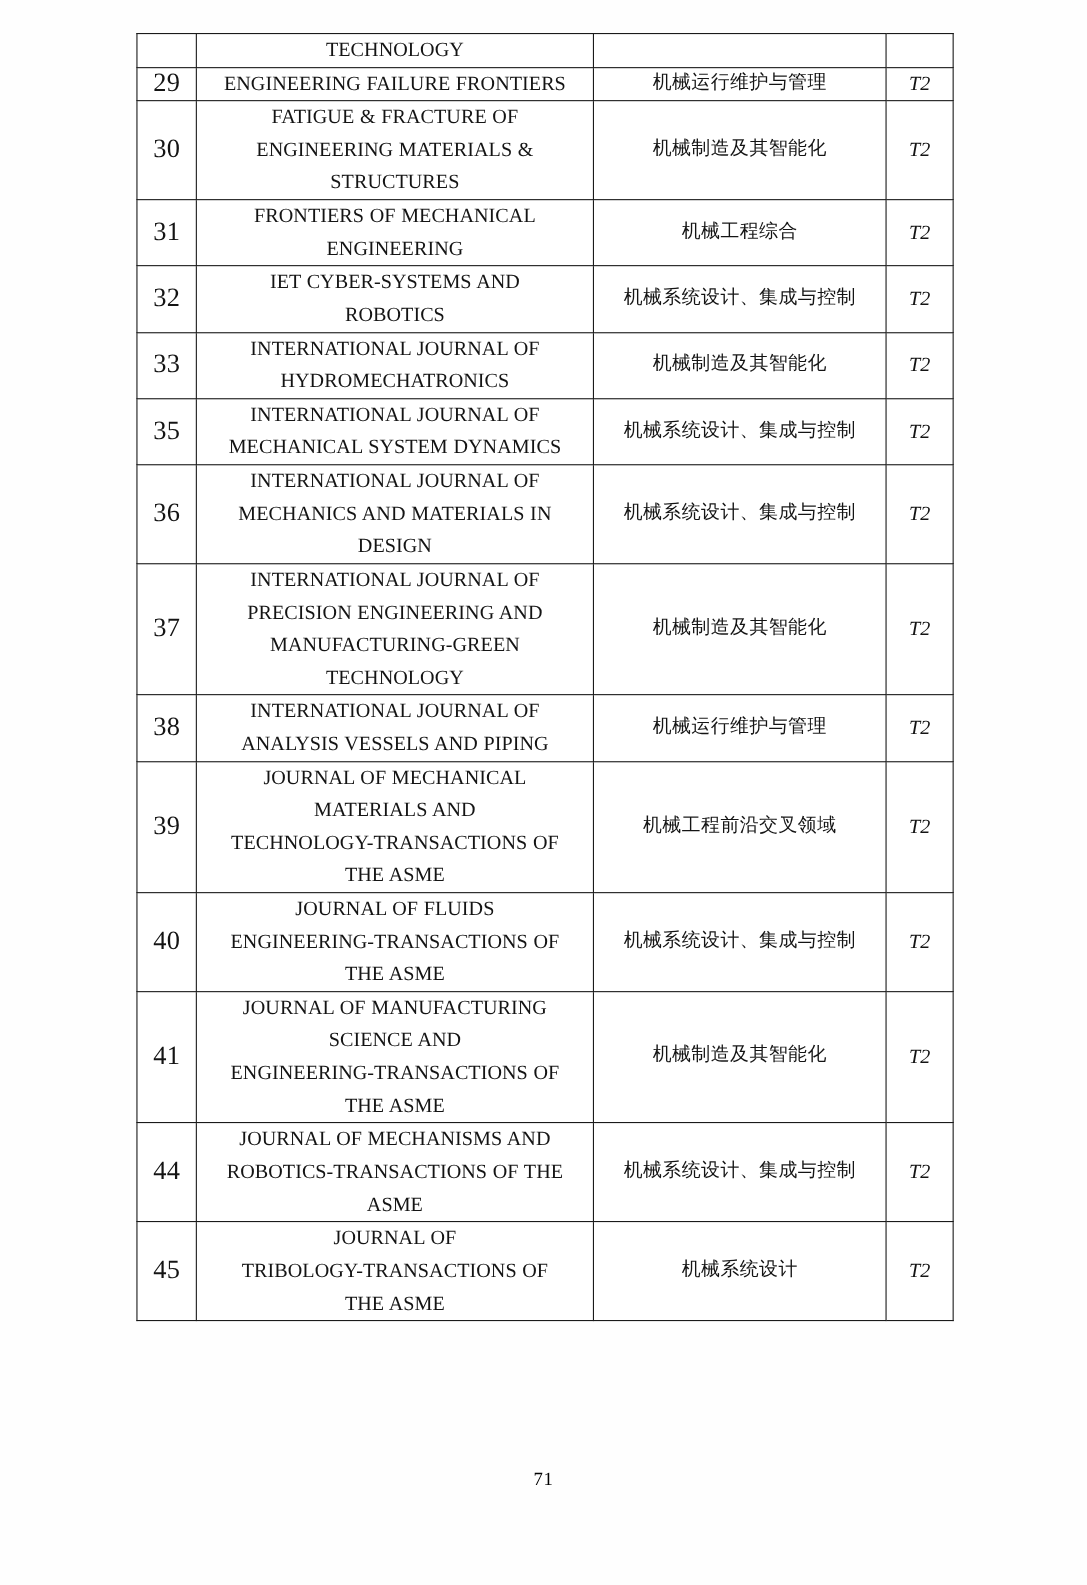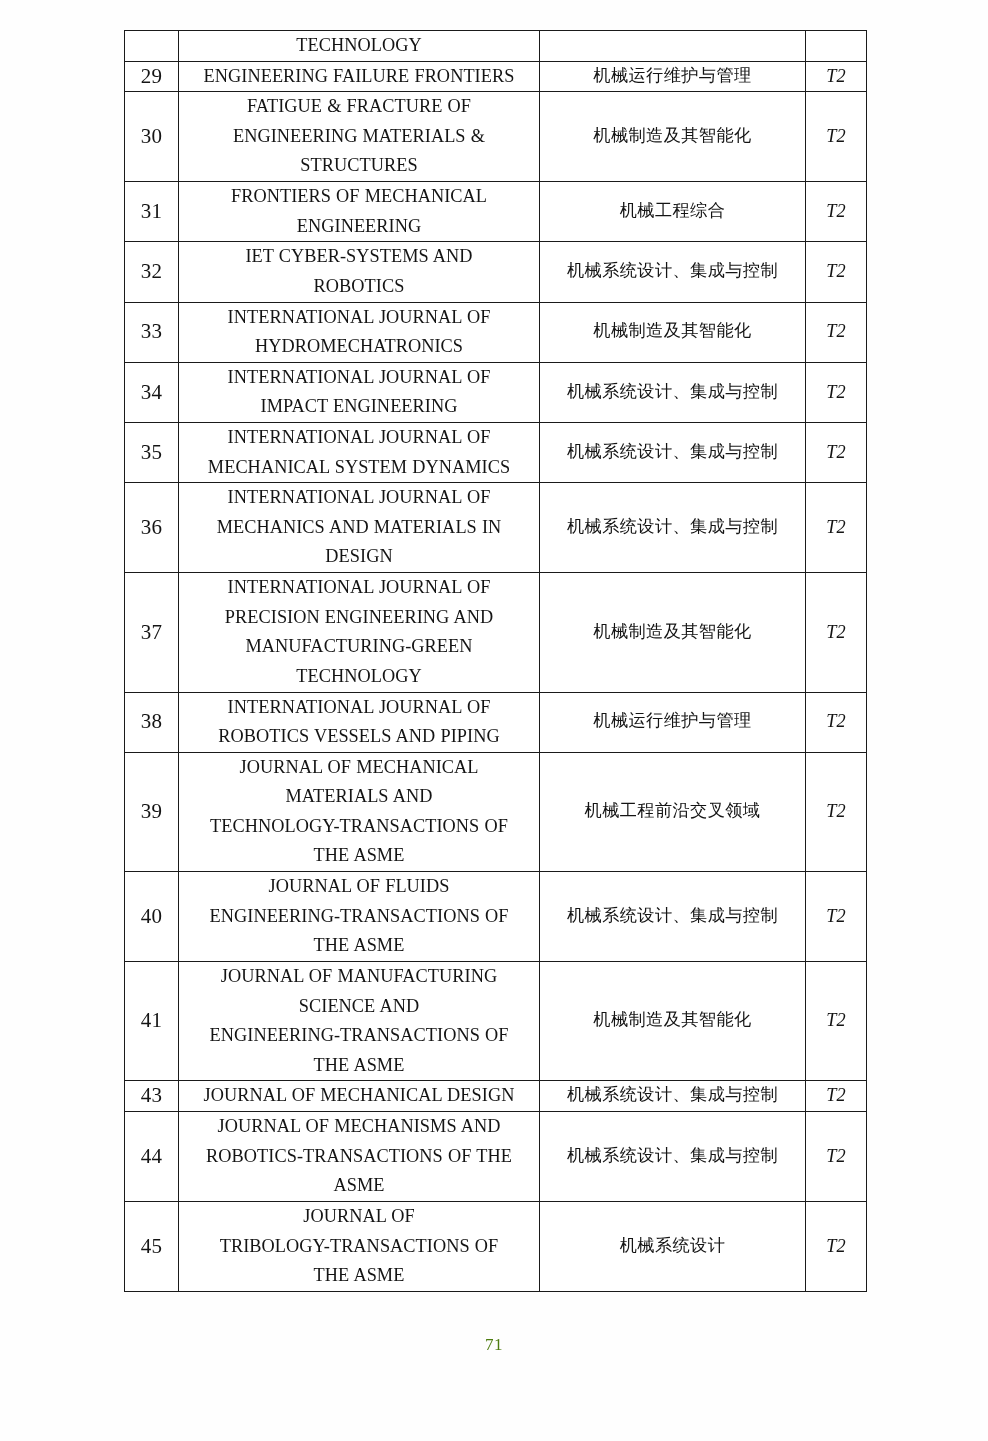--- a/index.html
+++ b/index.html
@@ -41,21 +41,21 @@
     text-align: center;
     background: #ffffff;
   }
 
   col.c-num   { width: 54px; }
   col.c-name  { width: 361px; }
   col.c-cat   { width: 266px; }
   col.c-tier  { width: 61px; }
 
   .cell-num {
-    font-size: 21px;
+    font-size: 24px;
     line-height: 29.6px;
     letter-spacing: .2px;
   }
   .cell-name {
     font-size: 18.3px;
     line-height: 29.6px;
     padding: 0 8px;
     letter-spacing: .05px;
     word-spacing: .5px;
   }
@@ -92,21 +92,21 @@
   .nm-line { display: block; white-space: nowrap; }
 
   
   #page-number {
     position: absolute;
     left: 0;
     top: 1335px;
     width: 988px;
     text-align: center;
     font-size: 17px;
-    color: #4d7c0f;
+    color: #000000;
     letter-spacing: .5px;
   }
 </style>
 </head>
 <body>
 
 <div id="page">
 
   <table id="journal-table">
     <colgroup>
@@ -163,29 +163,20 @@
         <tr class="lines-2">
           <td class="cell-num">33</td>
           <td class="cell-name">
             <span class="nm-line">INTERNATIONAL JOURNAL OF</span>
             <span class="nm-line">HYDROMECHATRONICS</span>
           </td>
           <td class="cell-cat">机械制造及其智能化</td>
           <td class="cell-tier">T2</td>
         </tr>
         <tr class="lines-2">
-          <td class="cell-num">34</td>
-          <td class="cell-name">
-            <span class="nm-line">INTERNATIONAL JOURNAL OF</span>
-            <span class="nm-line">IMPACT ENGINEERING</span>
-          </td>
-          <td class="cell-cat">机械系统设计、集成与控制</td>
-          <td class="cell-tier">T2</td>
-        </tr>
-        <tr class="lines-2">
           <td class="cell-num">35</td>
           <td class="cell-name">
             <span class="nm-line">INTERNATIONAL JOURNAL OF</span>
             <span class="nm-line">MECHANICAL SYSTEM DYNAMICS</span>
           </td>
           <td class="cell-cat">机械系统设计、集成与控制</td>
           <td class="cell-tier">T2</td>
         </tr>
         <tr class="lines-3">
           <td class="cell-num">36</td>
@@ -205,21 +196,21 @@
             <span class="nm-line">MANUFACTURING-GREEN</span>
             <span class="nm-line">TECHNOLOGY</span>
           </td>
           <td class="cell-cat">机械制造及其智能化</td>
           <td class="cell-tier">T2</td>
         </tr>
         <tr class="lines-2">
           <td class="cell-num">38</td>
           <td class="cell-name">
             <span class="nm-line">INTERNATIONAL JOURNAL OF</span>
-            <span class="nm-line">ROBOTICS VESSELS AND PIPING</span>
+            <span class="nm-line">ANALYSIS VESSELS AND PIPING</span>
           </td>
           <td class="cell-cat">机械运行维护与管理</td>
           <td class="cell-tier">T2</td>
         </tr>
         <tr class="lines-4">
           <td class="cell-num">39</td>
           <td class="cell-name">
             <span class="nm-line">JOURNAL OF MECHANICAL</span>
             <span class="nm-line">MATERIALS AND</span>
             <span class="nm-line">TECHNOLOGY-TRANSACTIONS OF</span>
@@ -242,28 +233,20 @@
           <td class="cell-num">41</td>
           <td class="cell-name">
             <span class="nm-line">JOURNAL OF MANUFACTURING</span>
             <span class="nm-line">SCIENCE AND</span>
             <span class="nm-line">ENGINEERING-TRANSACTIONS OF</span>
             <span class="nm-line">THE ASME</span>
           </td>
           <td class="cell-cat">机械制造及其智能化</td>
           <td class="cell-tier">T2</td>
         </tr>
-        <tr class="lines-1">
-          <td class="cell-num">43</td>
-          <td class="cell-name">
-            <span class="nm-line">JOURNAL OF MECHANICAL DESIGN</span>
-          </td>
-          <td class="cell-cat">机械系统设计、集成与控制</td>
-          <td class="cell-tier">T2</td>
-        </tr>
         <tr class="lines-3">
           <td class="cell-num">44</td>
           <td class="cell-name">
             <span class="nm-line">JOURNAL OF MECHANISMS AND</span>
             <span class="nm-line">ROBOTICS-TRANSACTIONS OF THE</span>
             <span class="nm-line">ASME</span>
           </td>
           <td class="cell-cat">机械系统设计、集成与控制</td>
           <td class="cell-tier">T2</td>
         </tr>

